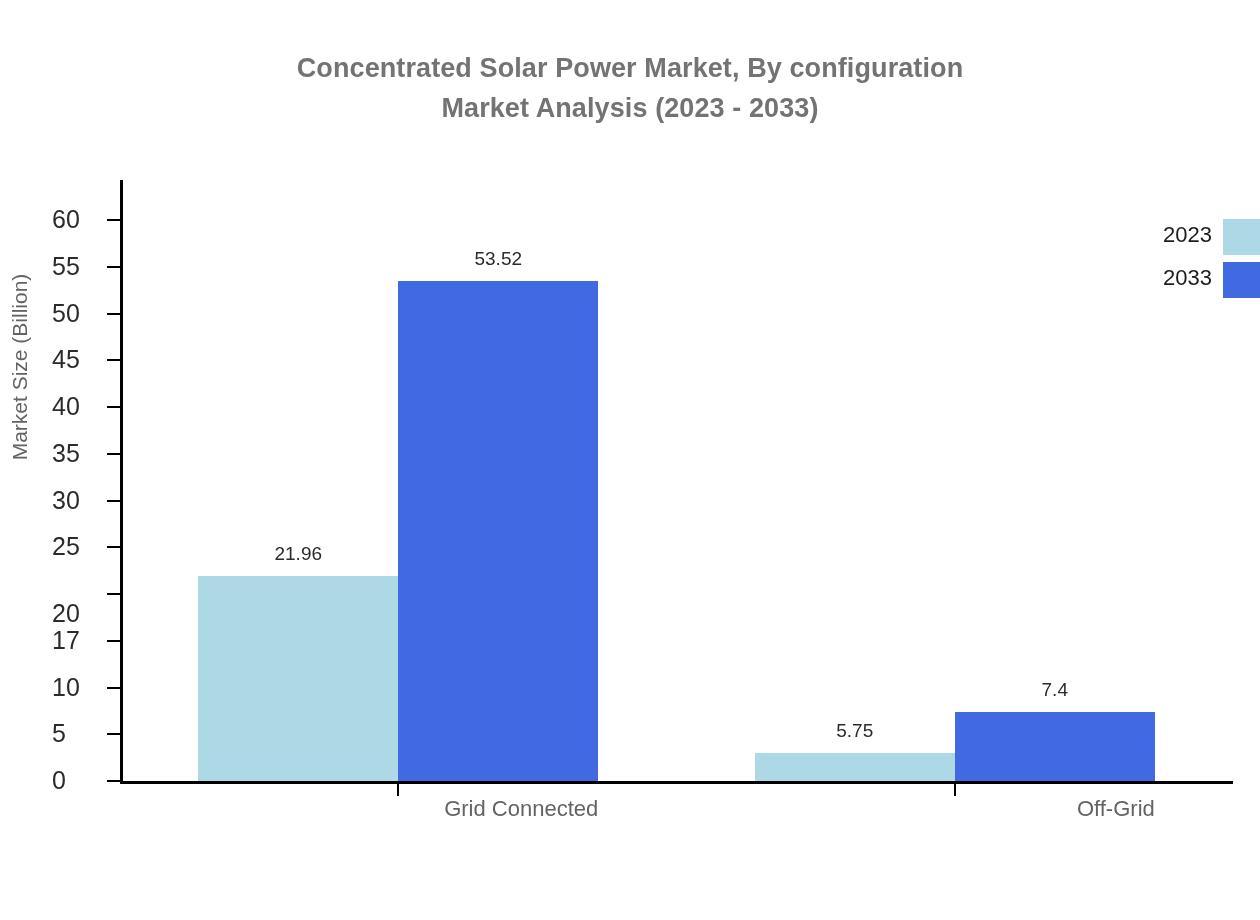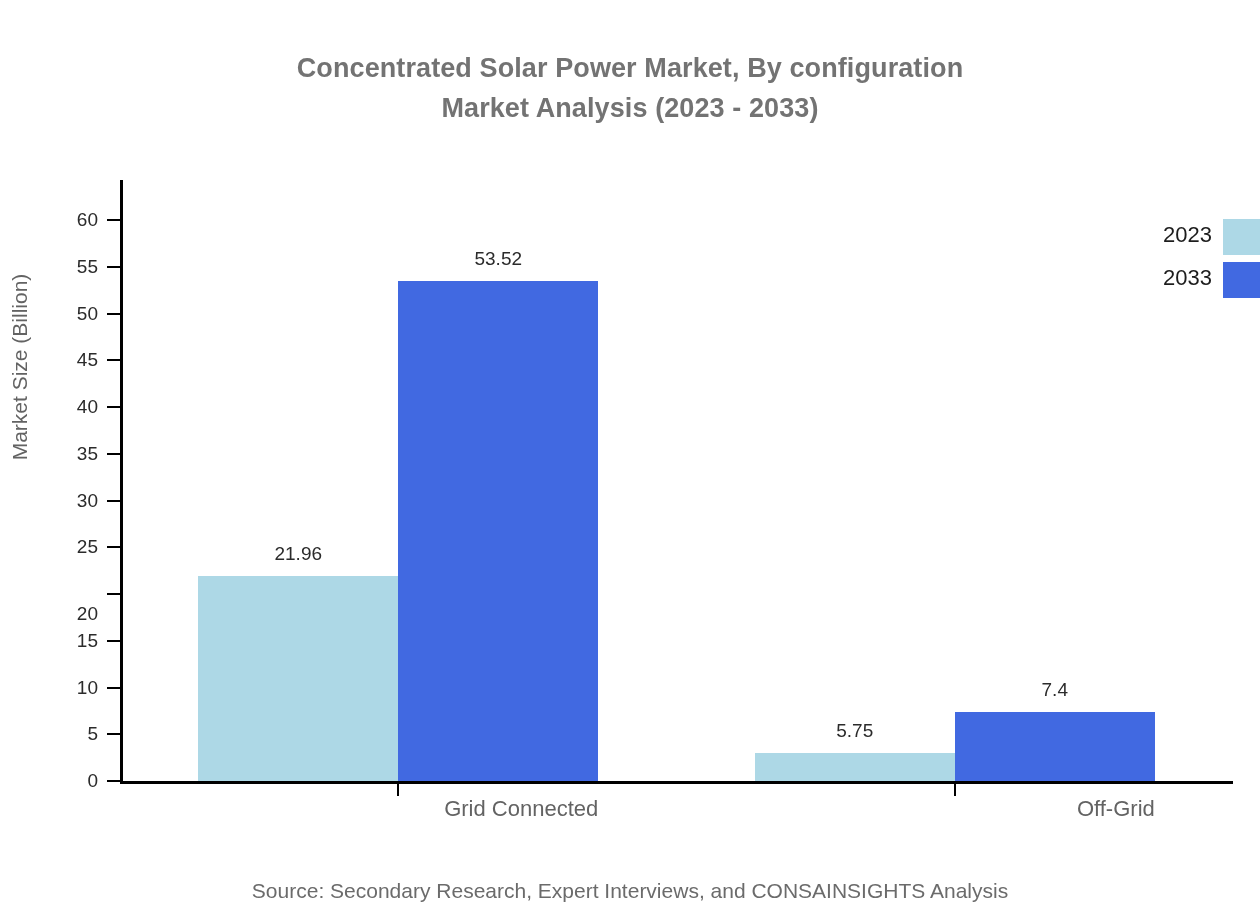--- a/index.html
+++ b/index.html
@@ -68,23 +68,23 @@
     position: absolute;
     left: 107px;
     width: 14px;
     height: 2px;
     background: #000000;
   }
   .ytick-label {
     position: absolute;
     right: 1160px; 
     color: #2b2b2b;
-    font-size: 19px;
+    font-size: 25px;
     line-height: 19px;
-    text-align: right;
+    text-align: left;
     width: 46px;
     left: 52px;
   }
 
   
   .xtick {
     position: absolute;
     top: 784px;
     width: 2px;
     height: 12px;
@@ -186,21 +186,21 @@
   <div class="y-axis-title">Market Size (Billion)</div>
 
   <div id="ytick-container">
       <div class="ytick" style="top: 780px;"></div>
       <div class="ytick-label" style="top: 771px;">0</div>
       <div class="ytick" style="top: 733.266px;"></div>
       <div class="ytick-label" style="top: 724.266px;">5</div>
       <div class="ytick" style="top: 686.532px;"></div>
       <div class="ytick-label" style="top: 677.532px;">10</div>
       <div class="ytick" style="top: 639.798px;"></div>
-      <div class="ytick-label" style="top: 630.798px;">15</div>
+      <div class="ytick-label" style="top: 630.798px;">17</div>
       <div class="ytick" style="top: 593.064px;"></div>
       <div class="ytick-label" style="top: 584.064px; margin-top: 20px;">20</div>
       <div class="ytick" style="top: 546.33px;"></div>
       <div class="ytick-label" style="top: 537.33px;">25</div>
       <div class="ytick" style="top: 499.596px;"></div>
       <div class="ytick-label" style="top: 490.596px;">30</div>
       <div class="ytick" style="top: 452.862px;"></div>
       <div class="ytick-label" style="top: 443.862px;">35</div>
       <div class="ytick" style="top: 406.128px;"></div>
       <div class="ytick-label" style="top: 397.128px;">40</div>
@@ -239,15 +239,14 @@
     <div class="legend-row">
       <span class="legend-label">2023</span>
       <span class="legend-swatch" id="swatch-0" style="background: rgb(173, 216, 230);"></span>
     </div>
     <div class="legend-row">
       <span class="legend-label">2033</span>
       <span class="legend-swatch" id="swatch-1" style="background: rgb(65, 105, 225);"></span>
     </div>
   </div>
 
-  <div class="source-note">Source: Secondary Research, Expert Interviews, and CONSAINSIGHTS Analysis</div>
 
 </div>
 
 </body></html>

